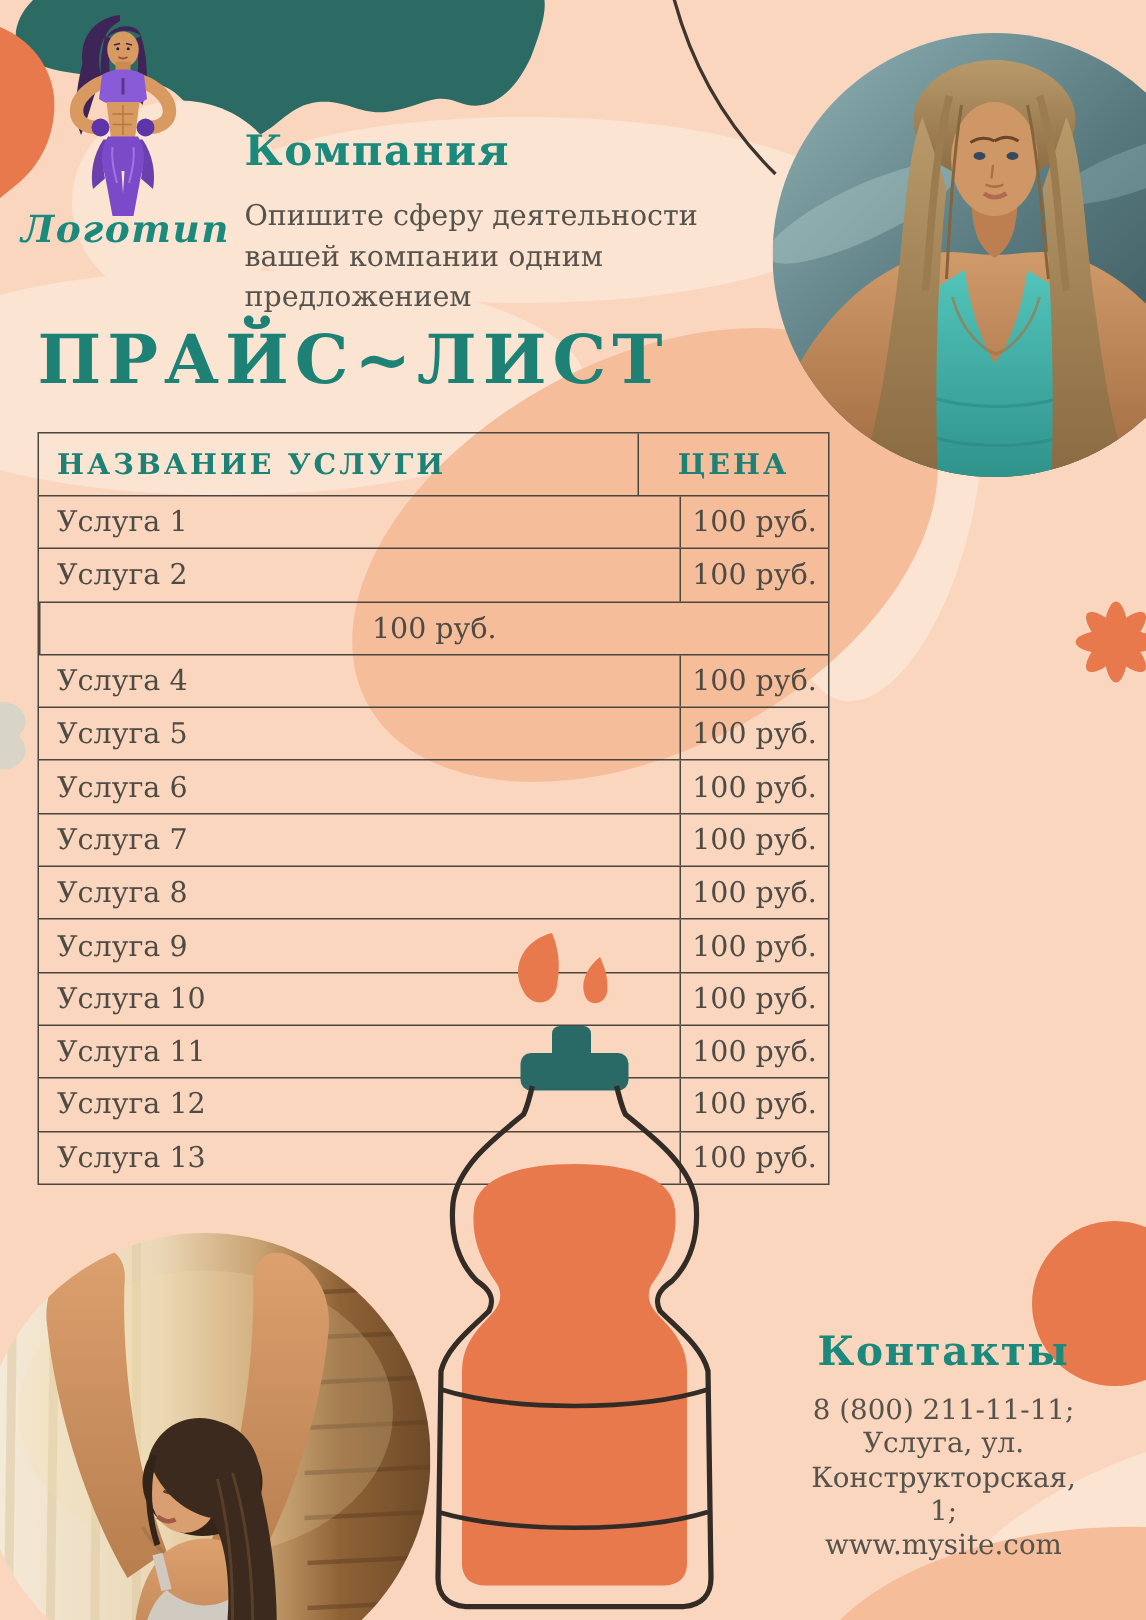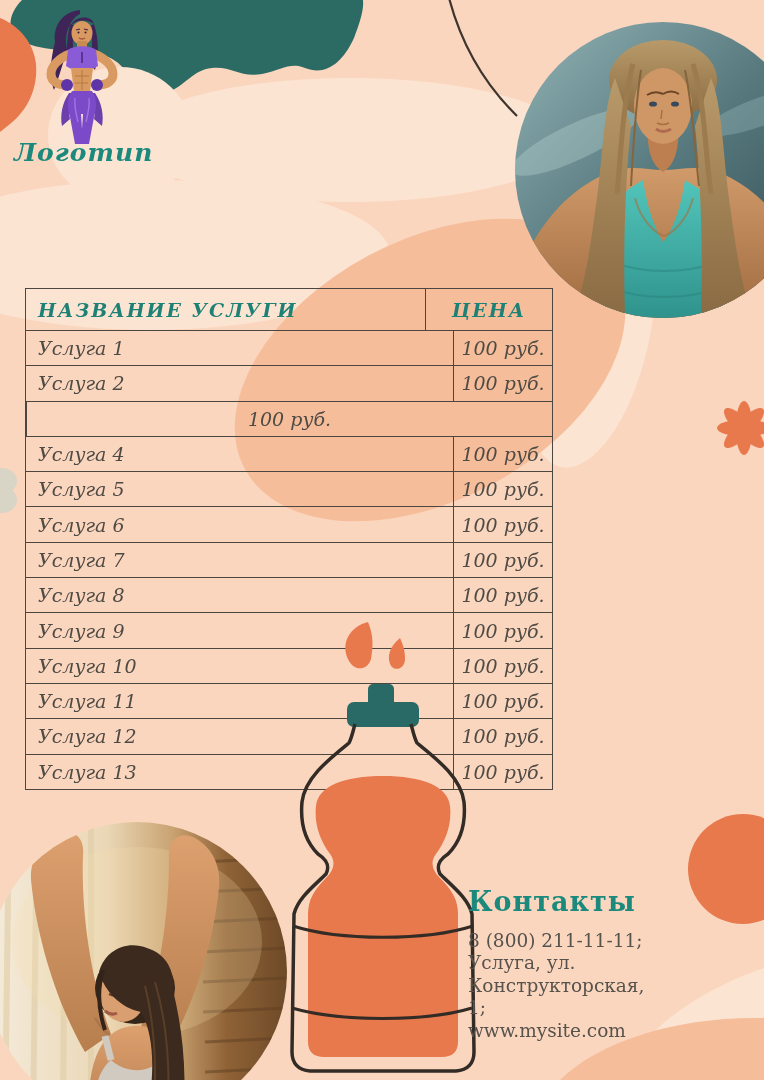--- a/index.html
+++ b/index.html
@@ -27,35 +27,35 @@
     font-size:45px;font-weight:bold;color:#1e8176;letter-spacing:4px;white-space:nowrap;
   }
   
   .price-table{
     position:absolute;left:25px;top:288px;width:528px;
     border:1.4px solid #4b463f;box-sizing:border-box;
   }
   .t-head{display:flex;height:41px;border-bottom:1.4px solid #4b463f;}
   .t-row{display:flex;height:34.3px;border-bottom:1.4px solid #4b463f;gap:28px;}
   .t-row:last-child{border-bottom:none;}
-  .t-cell{box-sizing:border-box;display:flex;align-items:center;font-style:italic;}
+  .t-cell{box-sizing:border-box;display:flex;align-items:center;}
   .t-cell.service{width:399px;padding-left:12px;}
   .t-cell.price{flex:1;border-left:1.4px solid #4b463f;justify-content:center;}
   .t-head .t-cell{
     font-weight:bold;color:#1e8176;font-size:19px;letter-spacing:2px;
   }
   .t-row .t-cell{color:#4e4a44;font-size:19px;}
   
   .bottle{position:absolute;left:270px;top:598px;}
   
   .photo{position:absolute;border-radius:50%;overflow:hidden;}
   .photo-top{left:515px;top:22px;width:296px;height:296px;}
   .photo-bottom{left:-13px;top:822px;width:300px;height:300px;}
   
-  .contacts{position:absolute;left:468px;top:886px;width:262px;}
+  .contacts{position:absolute;left:498px;top:886px;width:262px;text-align:center;}
   .contacts h2{
     margin:0 0 13px 0;font-size:27px;font-weight:bold;color:#1b8a7d;letter-spacing:1px;
   }
   .contact-line{font-size:18.5px;line-height:22.4px;color:#56524c;}
 </style>
 </head>
 <body>
 
 <div class="page">
 
@@ -124,21 +124,26 @@
       <circle cx="71" cy="79" r="6" fill="#5e35a8"></circle>
 
     <path d="M 43,87 C 36,97 34,110 36,120 L 44,113 C 42,103 43,93 46,87 Z" fill="#6b40ad"></path>
     <path d="M 69,87 C 76,97 78,110 76,120 L 68,113 C 70,103 69,93 66,87 Z" fill="#6b40ad"></path>
 
     <path d="M 46,85 L 66,85 C 71,93 71,101 68,111 L 63,138 L 55,138 L 57,108 L 55,108 L 57,138 L 49,138 L 44,111 C 41,101 41,93 46,85 Z" fill="#7b4ac9"></path>
     <path d="M 49,92 C 48,100 50,108 52,116 M 63,92 C 64,100 62,108 60,116" stroke="#9d74e0" stroke-width="1.4" fill="none"></path>
   </svg>
   <div class="logo-label">Логотип</div>
 
-
+  <section class="company">
+    <h2>Компания</h2>
+    <p>Опишите сферу деятельности вашей компании одним предложением</p>
+  </section>
+
+  <h1 class="title">ПРАЙС~ЛИСТ</h1>
 
   <div class="price-table">
     <div class="t-head">
       <div class="t-cell service">НАЗВАНИЕ УСЛУГИ</div>
       <div class="t-cell price">ЦЕНА</div>
     </div>
     <div id="rows">
         <div class="t-row">
           <div class="t-cell service">Услуга 1</div>
           <div class="t-cell price">100 руб.</div>

